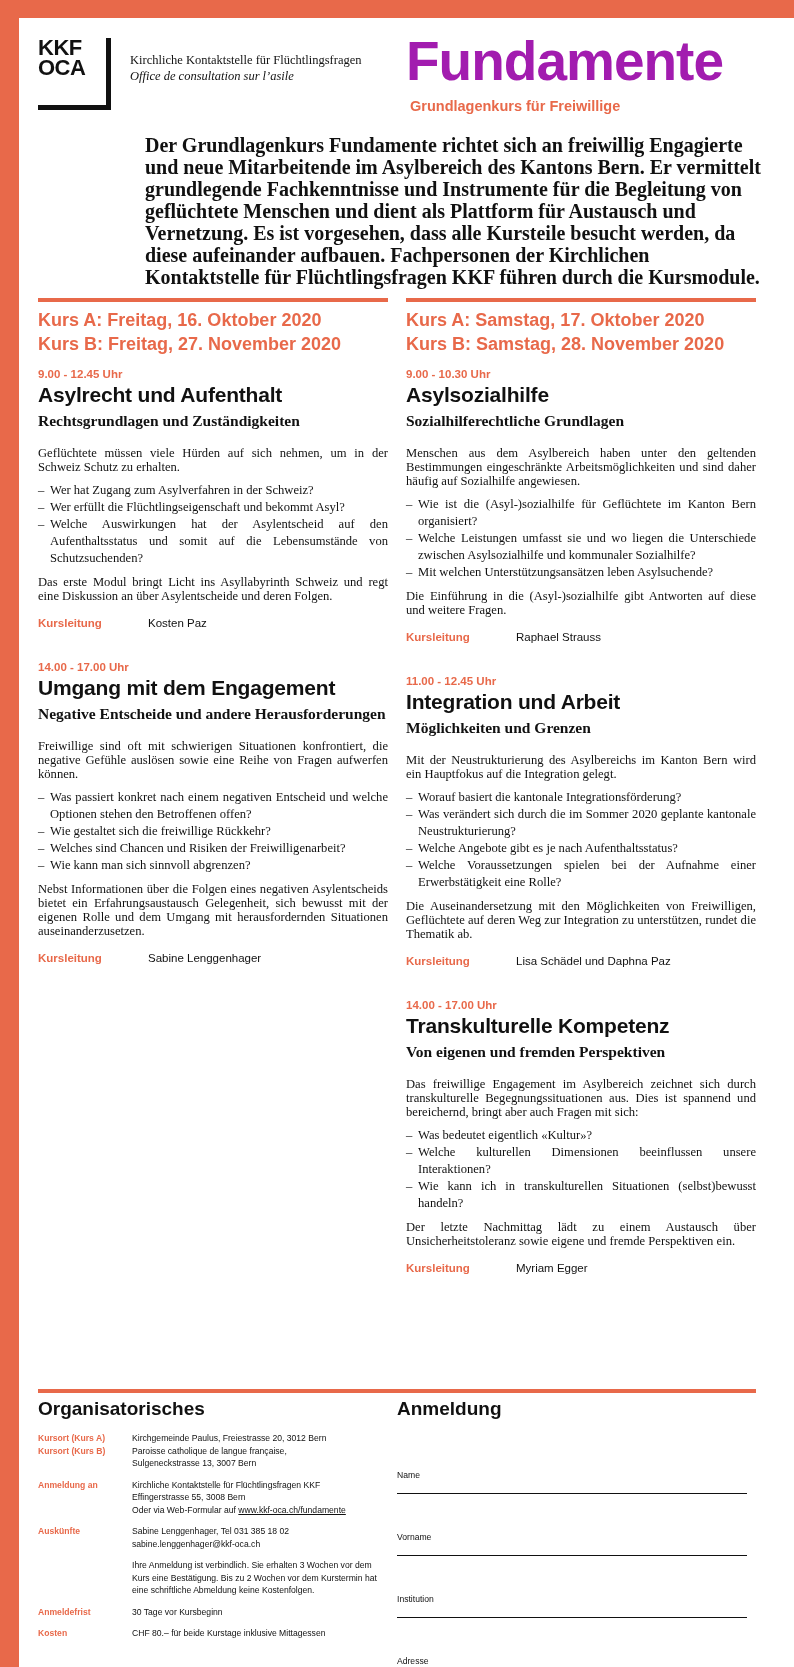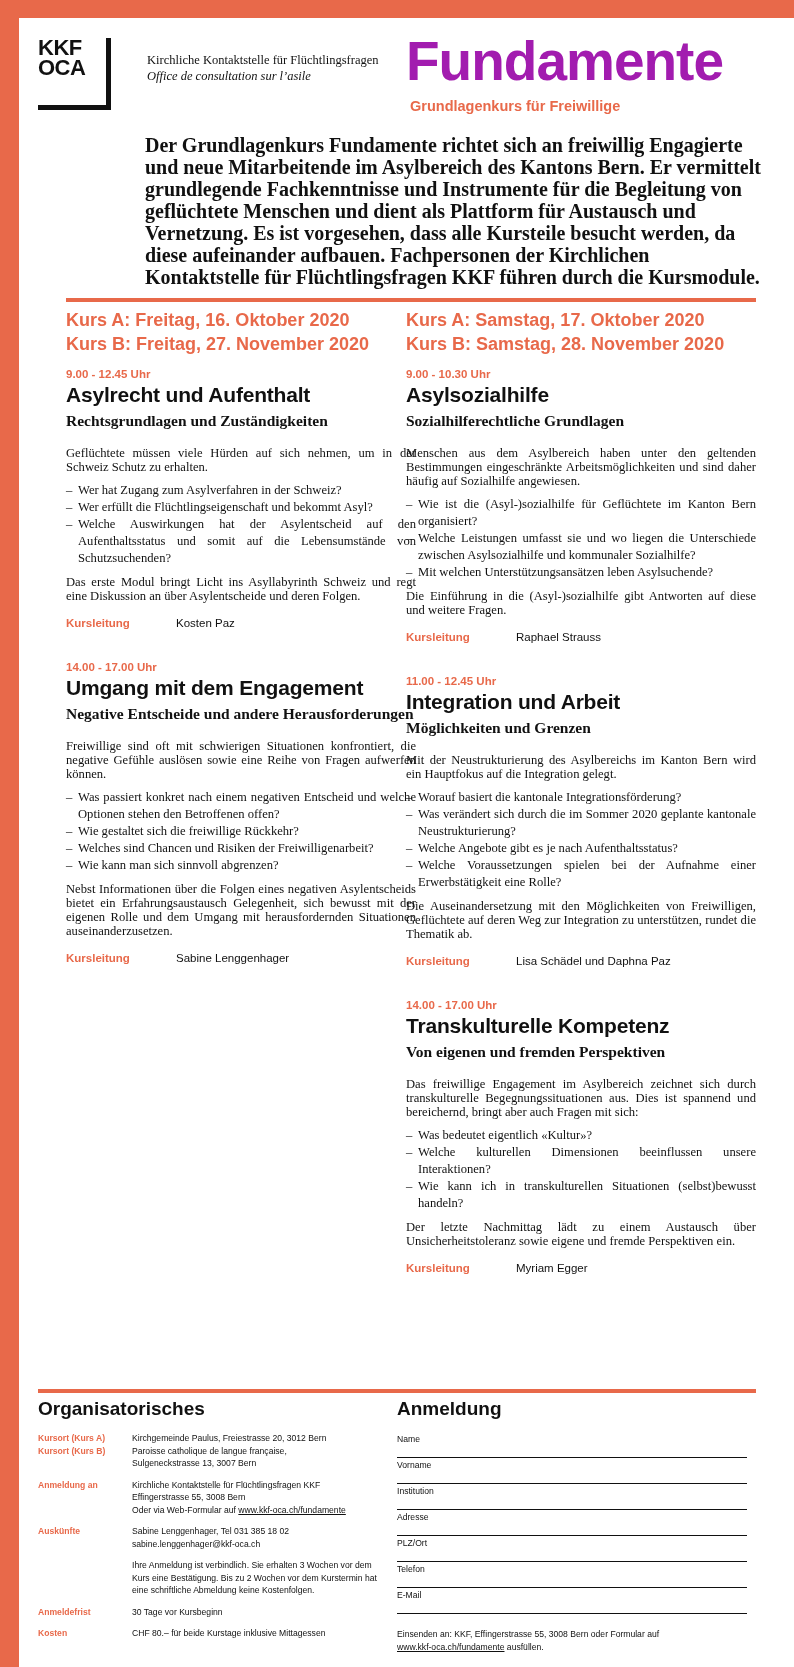--- a/index.html
+++ b/index.html
@@ -6,29 +6,29 @@
   html, body { width: 794px; height: 1667px; background: #fff; overflow: hidden; }
   body { position: relative; font-family: "Liberation Serif", "DejaVu Serif", serif; color: #111; }
   .frame-top { position: absolute; left: 0; top: 0; width: 794px; height: 18px; background: #e8694a; }
   .frame-left { position: absolute; left: 0; top: 0; width: 19px; height: 1667px; background: #e8694a; }
 
   
   .logo { position: absolute; left: 38px; top: 38px; width: 74px; height: 72px; }
   .logo-text { font-family: "Liberation Sans", sans-serif; font-weight: bold; font-size: 22px; line-height: 20px; letter-spacing: -0.5px; color: #111; }
   .logo-bar-v { position: absolute; left: 68px; top: 0; width: 5px; height: 72px; background: #111; }
   .logo-bar-h { position: absolute; left: 0; top: 67px; width: 73px; height: 5px; background: #111; }
-  .org { position: absolute; left: 147px; top: 52px; font-size: 12.5px; line-height: 16px; color: #111; }
+  .org { position: absolute; left: 130px; top: 52px; font-size: 12.5px; line-height: 16px; color: #111; }
   .org .it { font-style: italic; }
   .title { position: absolute; left: 406px; top: 28px; font-family: "Liberation Sans", sans-serif; font-weight: bold; font-size: 55px; letter-spacing: -1px; color: #a21caf; line-height: 66px; }
   .subtitle { position: absolute; left: 410px; top: 98px; font-family: "Liberation Sans", sans-serif; font-weight: bold; font-size: 14.5px; color: #e8694a; }
   .intro { position: absolute; left: 145px; top: 134px; width: 620px; font-weight: bold; font-size: 20px; line-height: 22px; color: #111; }
 
   
   .col { position: absolute; width: 350px; }
-  .col-left { left: 38px; top: 298px; margin-left: 28px; }
+  .col-left { left: 38px; top: 298px; }
   .col-right { left: 406px; top: 298px; }
   .rule { height: 4px; background: #e8694a; margin-bottom: 6px; }
   .dates { font-family: "Liberation Sans", sans-serif; font-weight: bold; font-size: 18px; line-height: 24px; color: #e8694a; }
   .module { margin-top: 10px; }
   .time { font-family: "Liberation Sans", sans-serif; font-weight: bold; font-size: 11.5px; color: #e8694a; line-height: 16px; }
   .mod-title { font-family: "Liberation Sans", sans-serif; font-weight: bold; font-size: 21px; line-height: 26px; color: #111; letter-spacing: -0.2px; }
   .mod-sub { font-weight: bold; font-size: 15.5px; line-height: 22px; margin-top: 2px; color: #111; }
   .para { font-size: 12.6px; line-height: 14px; text-align: justify; color: #111; }
   .para.first { margin-top: 14px; }
   ul.q { list-style: none; margin: 8px 0; }
@@ -41,21 +41,21 @@
   
   .bottom-rule { position: absolute; left: 38px; top: 1389px; width: 718px; height: 4px; background: #e8694a; }
   .org-h { position: absolute; left: 38px; top: 1398px; font-family: "Liberation Sans", sans-serif; font-weight: bold; font-size: 19px; }
   .info { position: absolute; left: 38px; top: 1432px; width: 340px; font-family: "Liberation Sans", sans-serif; font-size: 8.6px; line-height: 12.5px; }
   .info-row { display: flex; margin-bottom: 9px; }
   .info-row .k { width: 94px; color: #e8694a; font-weight: bold; flex-shrink: 0; }
   .info-row .v { width: 246px; }
   .info-row .v u { text-decoration: underline; }
   .reg-h { position: absolute; left: 397px; top: 1398px; font-family: "Liberation Sans", sans-serif; font-weight: bold; font-size: 19px; }
   .reg-form { position: absolute; left: 397px; top: 1432px; width: 350px; }
-  .field { height: 26px; border-bottom: 1.5px solid #111; font-family: "Liberation Sans", sans-serif; font-size: 8.6px; padding-top: 2px; }
+  .field { height: 26px; border-bottom: 1.5px solid #111; font-family: "Liberation Sans", sans-serif; font-size: 8.6px; padding-top: 2px; margin-top: 36px; }
   .send { margin-top: 14px; font-family: "Liberation Sans", sans-serif; font-size: 8.6px; line-height: 13px; }
   .send u { text-decoration: underline; }
 </style>
 </head>
 <body>
 
 <div class="frame-top"></div>
 <div class="frame-left"></div>
 
 <div class="logo">

